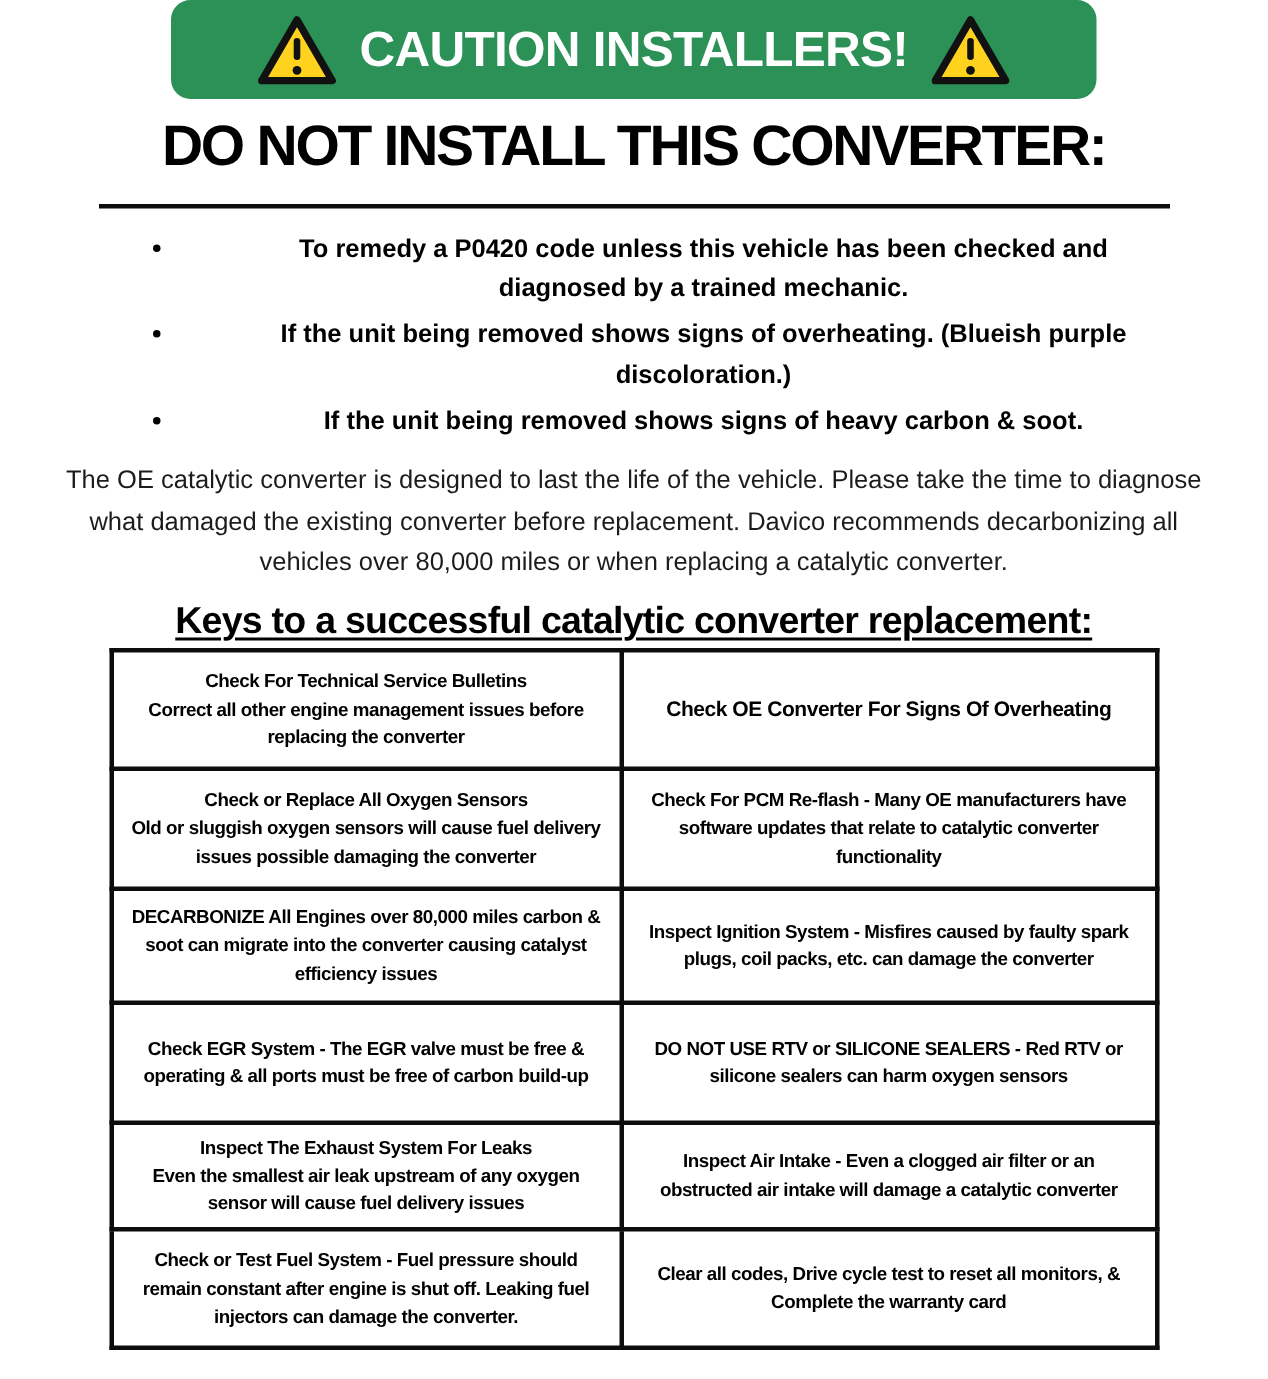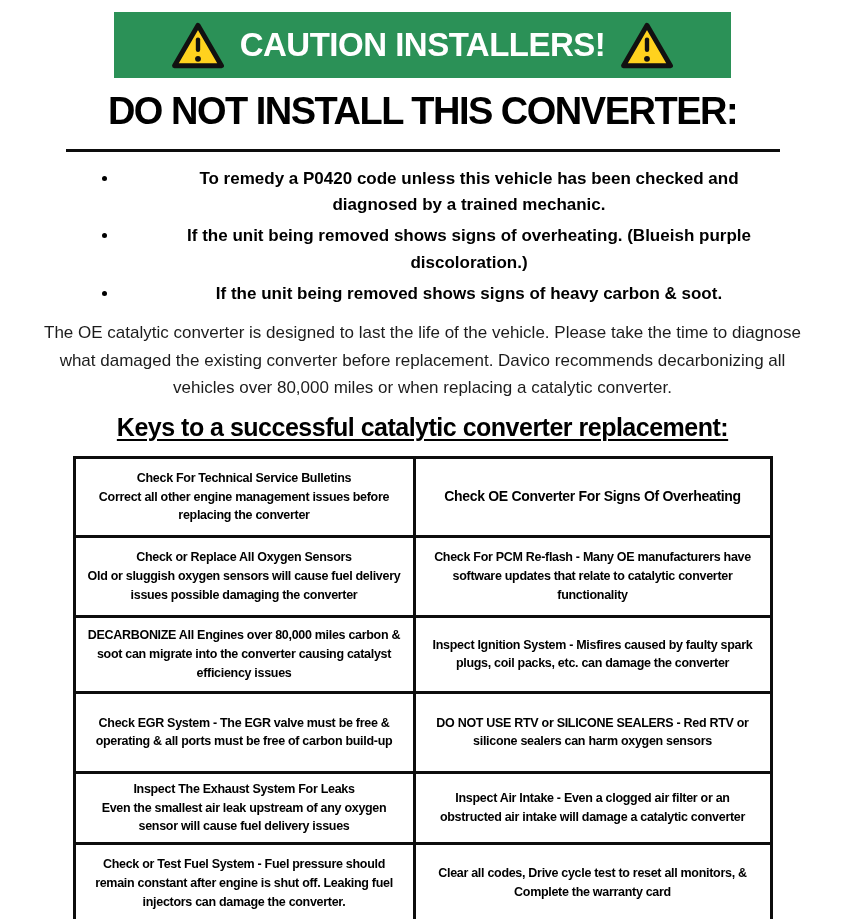--- a/index.html
+++ b/index.html
@@ -14,26 +14,27 @@
   }
   .page {
     width: 845px;
     height: 919px;
     position: relative;
   }
   
   .banner {
     width: 617px;
     height: 66px;
-    margin: 12px auto;
+    margin: 0 auto;
     background: #2B9157;
     display: flex;
     align-items: center;
     justify-content: center;
     gap: 16px;
+    border-radius: 13px;
   }
   .banner-label {
     color: #ffffff;
     font-weight: bold;
     font-size: 33px;
     letter-spacing: -0.5px;
     white-space: nowrap;
   }
   .tri-icon { width: 52px; height: 47px; display: block; }
   
@@ -85,21 +86,21 @@
     font-size: 25px;
     font-weight: bold;
     letter-spacing: -0.5px;
     text-decoration: underline;
     text-underline-offset: 3px;
     text-decoration-thickness: 2px;
   }
   
   .keys-table {
     width: 697px;
-    margin: 14px auto 0 auto;
+    margin: 3px auto 0 auto;
     border-collapse: collapse;
     table-layout: fixed;
   }
   .keys-table col.c-left  { width: 340px; }
   .keys-table col.c-right { width: 357px; }
   .keys-table td {
     border: 3px solid #0d0d0d;
     text-align: center;
     vertical-align: middle;
     font-weight: bold;

